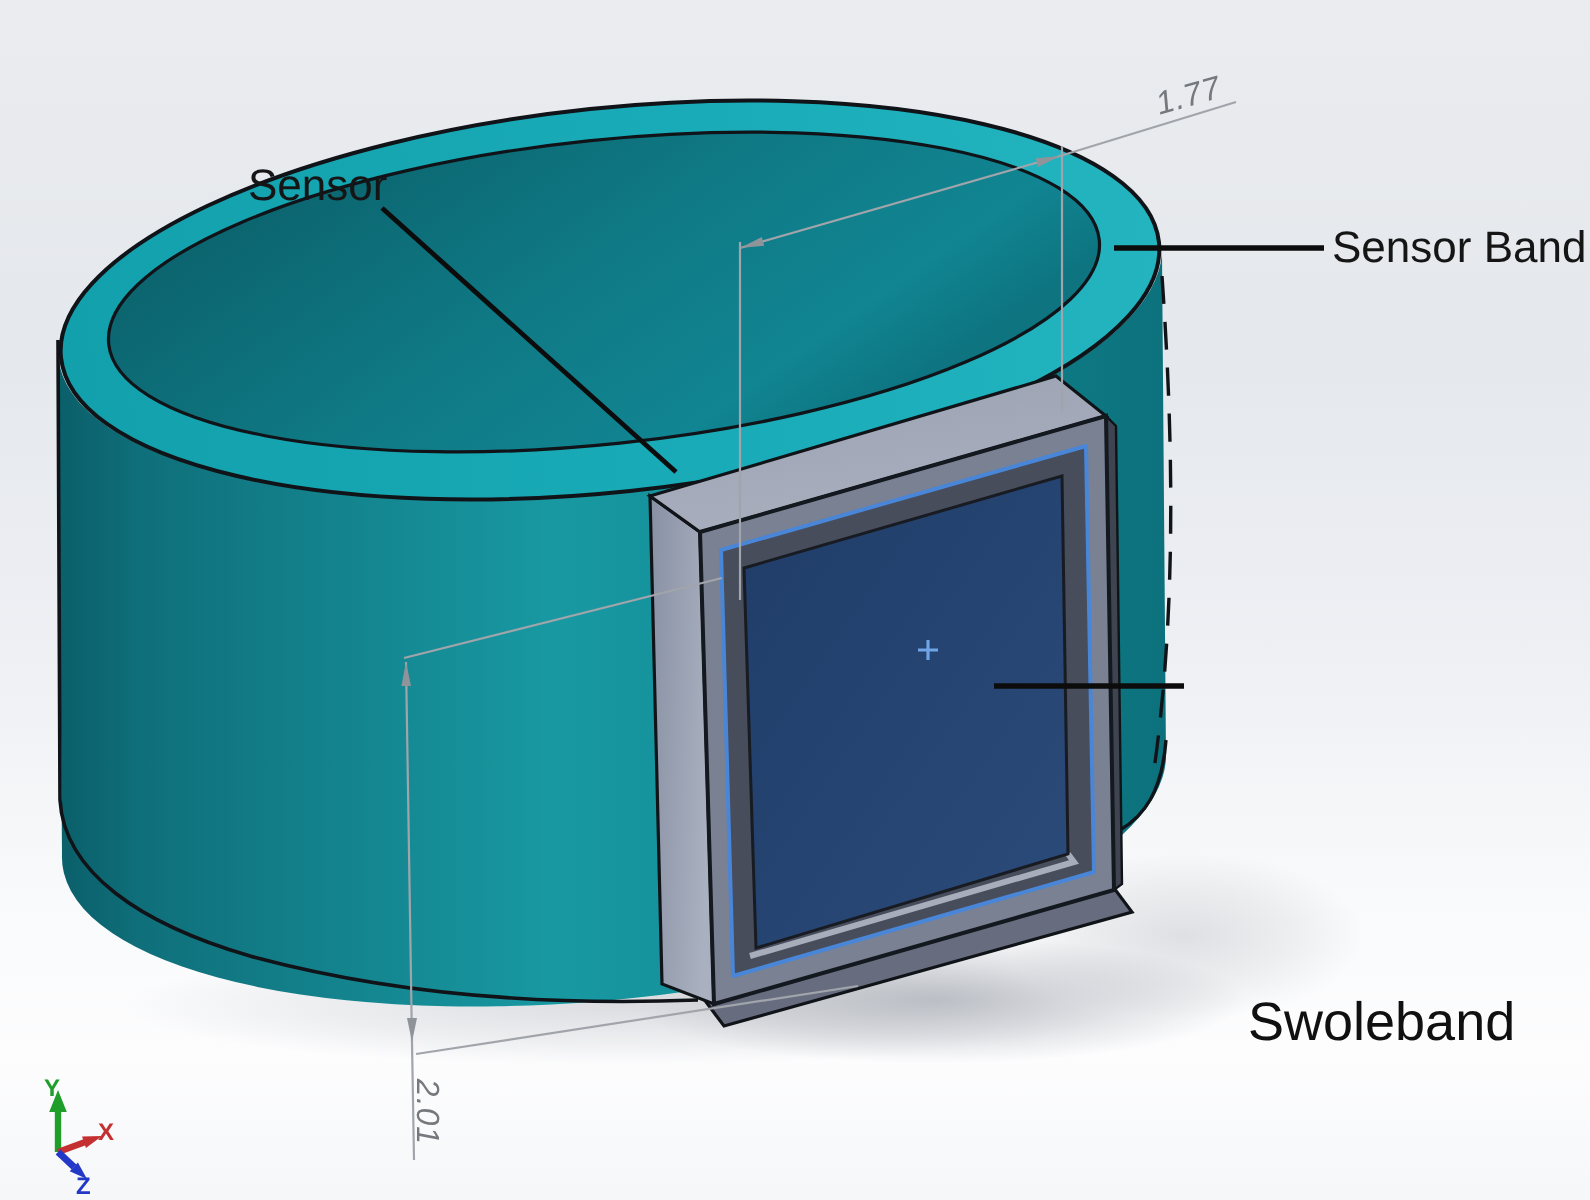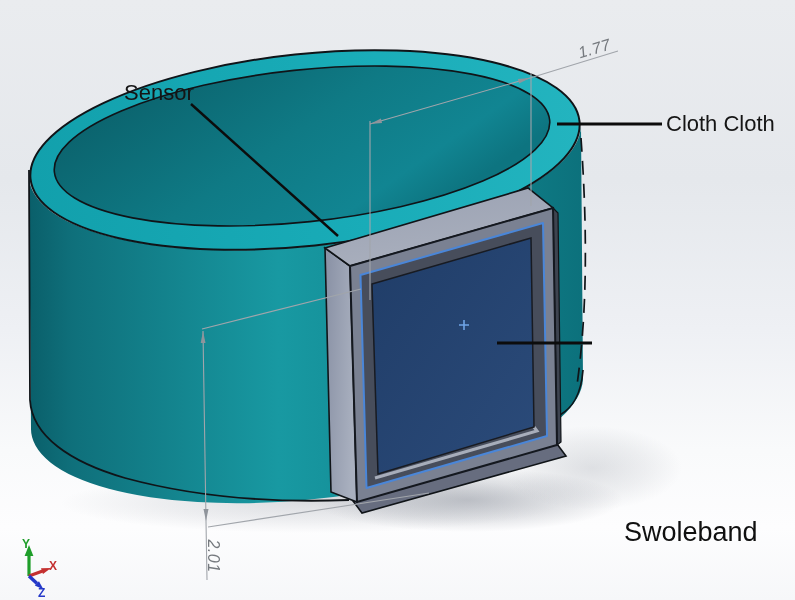--- a/index.html
+++ b/index.html
@@ -131,22 +131,22 @@
       <path d="M 29,576 L 37,583.5" stroke="#2438c8" stroke-width="3.4"></path>
       <polygon points="43.5,589.5 34.85,585.6 38.95,581.2" fill="#2438c8"></polygon>
       <text x="22" y="548" font-size="12" font-weight="bold" fill="#1f9e2a">Y</text>
       <text x="49" y="570" font-size="12" font-weight="bold" fill="#c43030">X</text>
       <text x="38" y="597" font-size="12" font-weight="bold" fill="#2438c8">Z</text>
     </g>
   </svg>
 
   <div class="lbl" style="left:124px;top:81px;">Sensor</div>
 
-  <div class="lbl" style="left:666px;top:112px;">Cloth Cloth</div>
+  <div class="lbl" style="left:666px;top:112px;">Sensor Band</div>
 
 
-  <div class="lbl product" style="left:624px;top:518px;">Swoleband</div>
+  <div class="lbl product" style="left:624px;top:497px;">Swoleband</div>
 
   <div class="dim w" style="left:578px;top:40px;">1.77</div>
 
   <div class="dim h" style="left:196px;top:547px;">2.01</div>
 
 </div>
 
 </body></html>

